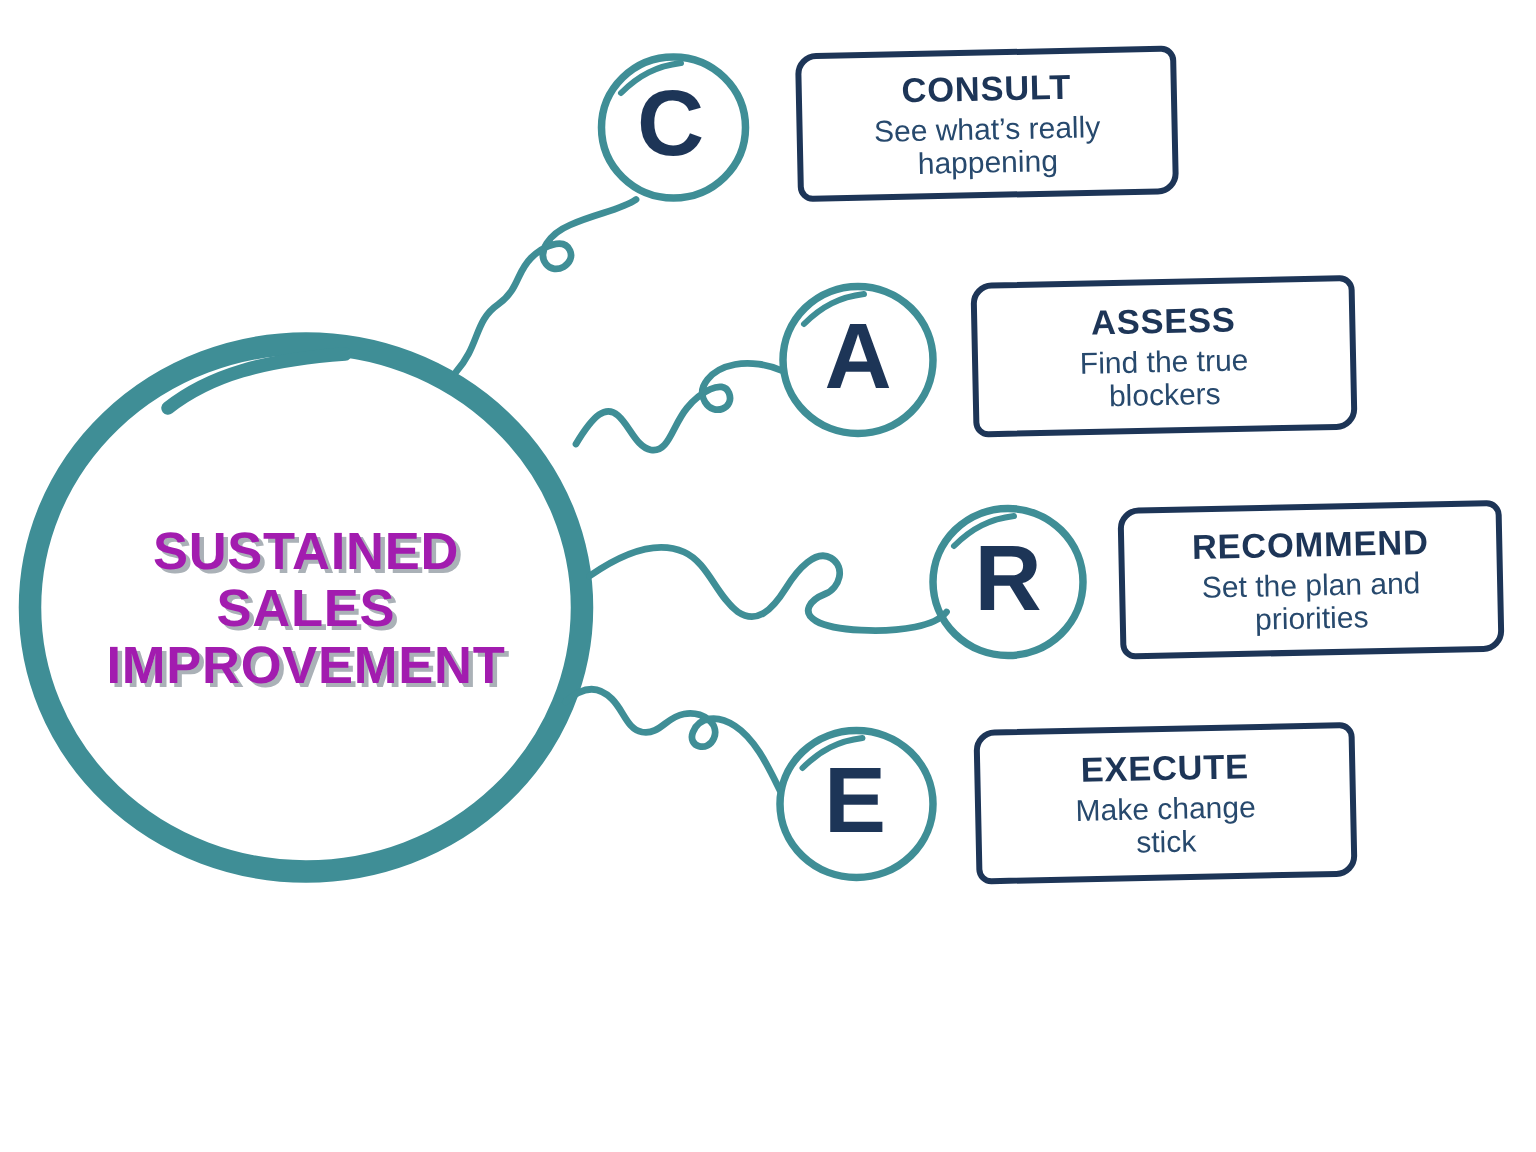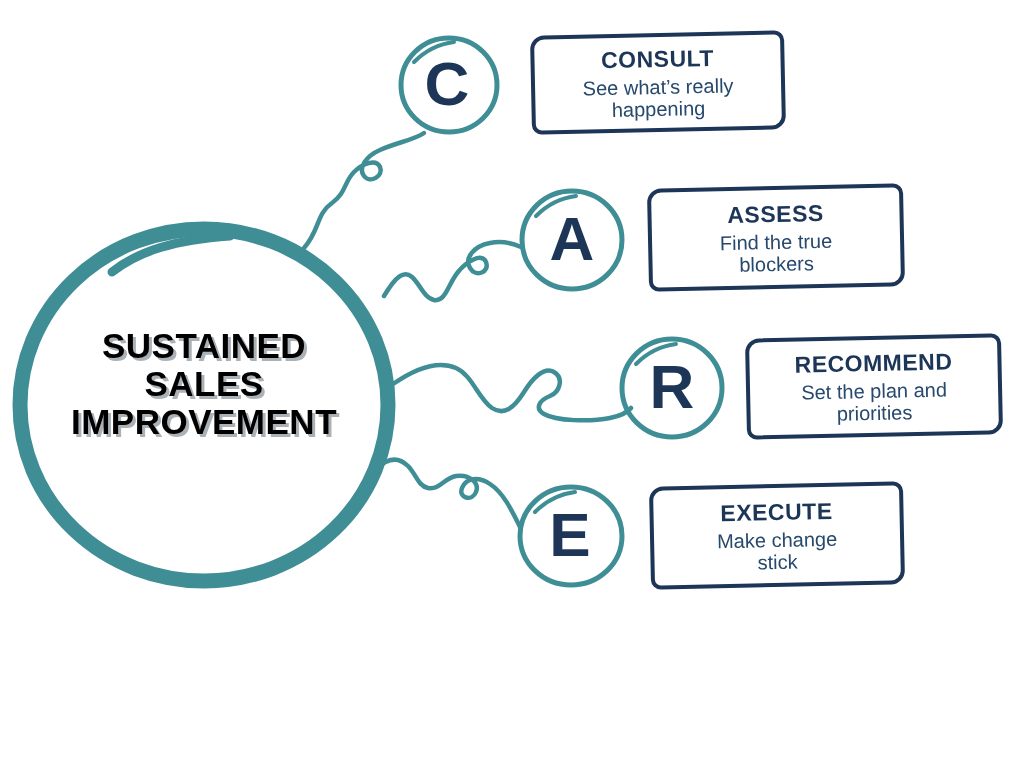--- a/index.html
+++ b/index.html
@@ -7,30 +7,30 @@
     position:relative;
     width:1024px;height:768px;
     background:#ffffff;
     overflow:hidden;
     font-family:"Liberation Sans", sans-serif;
   }
   .svg-layer{position:absolute;left:0;top:0;width:1024px;height:768px;}
 
   .center-title{
     position:absolute;
-    left:204px;top:384px;
+    left:204px;top:406px;
     transform:translate(-50%,-50%);
     width:360px;
     text-align:center;
     white-space:pre-line;
     font-size:35px;
     font-weight:bold;
     letter-spacing:0.5px;
     line-height:1.08;
-    color:#000000;
+    color:#a21caf;
     text-shadow:3px 3px 0 #AAB1B7;
   }
 
   .node-letter{
     position:absolute;
     transform:translate(-50%,-54%);
     font-size:62px;
     font-weight:bold;
     color:#1D3557;
     line-height:1;

